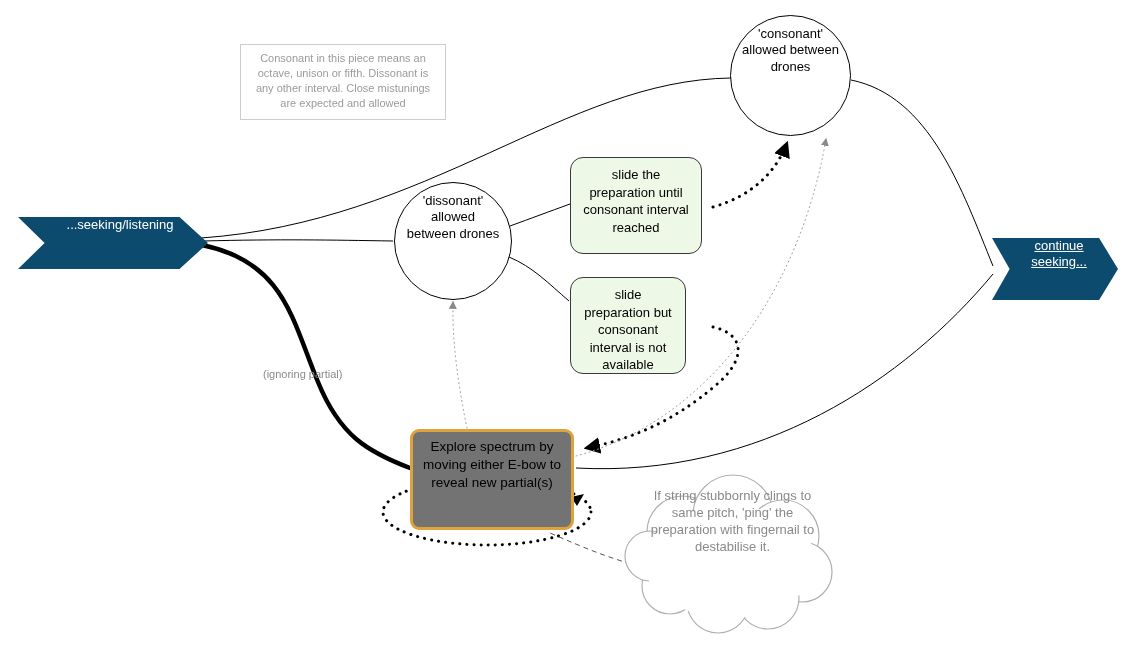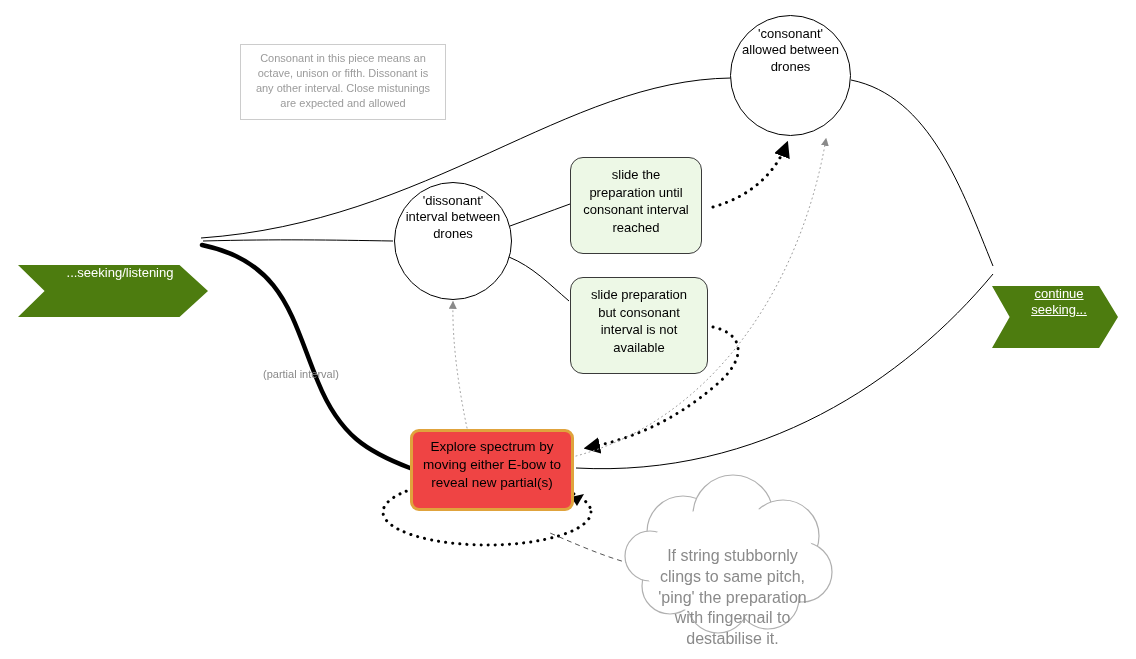--- a/index.html
+++ b/index.html
@@ -1,52 +1,51 @@
 <!DOCTYPE html>
 <html><head>
 <meta charset="utf-8">
 <style>
   html,body { margin:0; padding:0; background:#ffffff; font-family:"Liberation Sans", sans-serif; }
   .canvas { position:relative; width:1136px; height:659px; background:#ffffff; overflow:hidden; }
   .edges { position:absolute; left:0; top:0; }
   .node { position:absolute; box-sizing:border-box; display:flex; justify-content:center; text-align:center; }
   .banner {
-    background:#4d7c0f; color:#ffffff; font-size:13px; line-height:1.25;
+    background:#0c4a6e; color:#ffffff; font-size:13px; line-height:1.25;
     clip-path: polygon(0 0, 85% 0, 100% 50%, 85% 100%, 0 100%, 14% 50%);
-    margin-top: 48px;
   }
   .banner-left  { left:18px;  top:217px; width:190px; height:52px; padding:0 20px 0 34px; }
   .banner-right { left:992px; top:238px; width:126px; height:62px; padding:0 18px 0 26px;text-decoration:underline; }
   .circle {
     background:#ffffff; border:1px solid #000000; border-radius:50%;
     font-size:13px; line-height:1.25; padding:10px;
   }
   .circle-consonant { left:730px; top:15px;  width:121px; height:121px; }
   .circle-dissonant { left:394px; top:182px; width:118px; height:118px; }
   .greenbox {
     background:#edf8e6; border:1px solid #3a3a3a; border-radius:13px;
     font-size:13px; line-height:1.35; padding:8px 10px;
   }
   .green-1 { left:570px; top:157px; width:132px; height:97px; }
-  .green-2 { left:570px; top:277px; width:138px; height:97px; }
+  .green-2 { left:570px; top:277px; width:116px; height:97px; }
   .orangebox {
-    left:410px; top:429px; width:164px; height:82px;
-    background:#ef4444; border:3px solid #e0a33c; border-radius:9px;
+    left:410px; top:429px; width:164px; height:101px;
+    background:#737373; border:3px solid #e0a33c; border-radius:9px;
     font-size:13.5px; line-height:1.35; padding:6px 8px;
   }
   .notebox {
     left:240px; top:44px; width:206px; height:76px;
     background:#ffffff; border:1px solid #cccccc;
     color:#9b9b9b; font-size:11px; line-height:1.35; padding:6px 10px;
   }
   .graylabel { position:absolute; color:#8a8a8a; font-size:11px; }
   .ignoring { left:263px; top:368px; }
   .cloudtext {
-    left:650px; top:546px; width:165px;
-    color:#8a8a8a; font-size:16px; line-height:1.3; text-align:center;
+    left:650px; top:488px; width:165px;
+    color:#8a8a8a; font-size:13px; line-height:1.3; text-align:center;
   }
 </style>
 </head>
 <body>
 
 <div class="canvas">
 
   <svg class="edges" width="1136" height="659" viewBox="0 0 1136 659">
     <defs>
       <marker id="mBlack" viewBox="0 0 10 10" refX="8.5" refY="5" markerWidth="5.5" markerHeight="5.5" orient="auto-start-reverse">
@@ -107,32 +106,32 @@
 
   <div class="node banner banner-right">
     <span>continue seeking...</span>
   </div>
 
   <div class="node circle circle-consonant">
     <span>'consonant' allowed between drones</span>
   </div>
 
   <div class="node circle circle-dissonant">
-    <span>'dissonant' interval between drones</span>
+    <span>'dissonant' allowed between drones</span>
   </div>
 
   <div class="node greenbox green-1">
     <span>slide the preparation until consonant interval reached</span>
   </div>
 
   <div class="node greenbox green-2">
     <span>slide preparation but consonant interval is not available</span>
   </div>
 
   <div class="node orangebox">
     <span>Explore spectrum by moving either E-bow to reveal new partial(s)</span>
   </div>
 
-  <div class="graylabel ignoring">(partial interval)</div>
+  <div class="graylabel ignoring">(ignoring partial)</div>
 
   <div class="graylabel cloudtext">If string stubbornly clings to same pitch, 'ping' the preparation with fingernail to destabilise it.</div>
 
 </div>
 
 </body></html>

